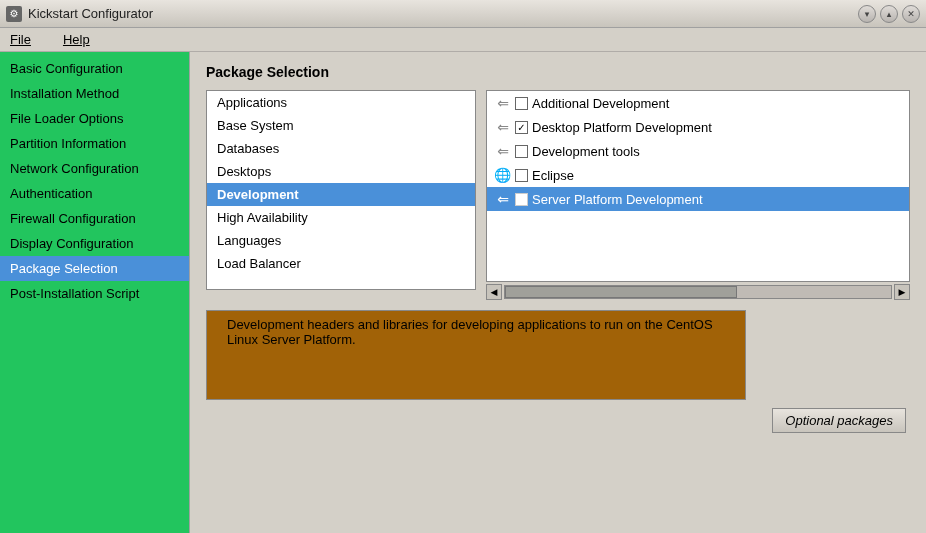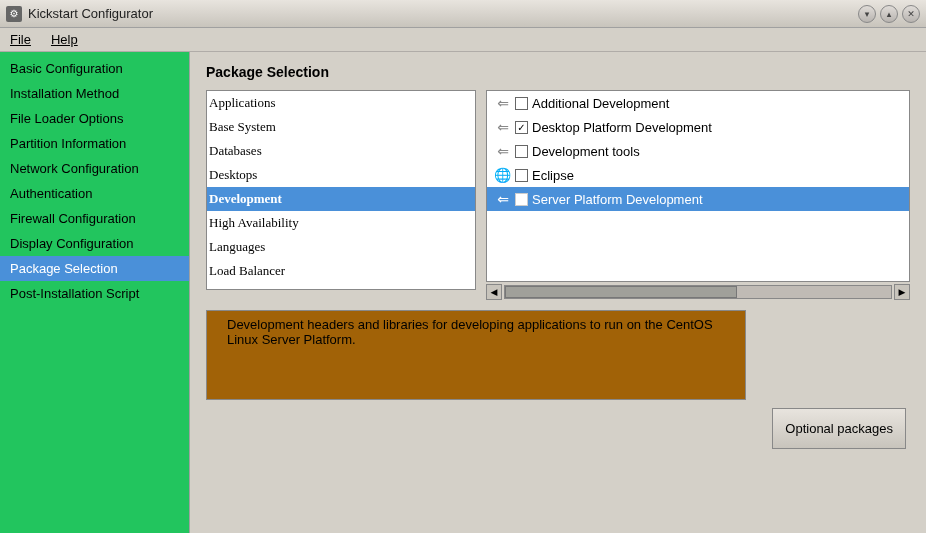--- a/index.html
+++ b/index.html
@@ -47,21 +47,21 @@
       font-size: 9px; cursor: pointer;
       color: #444;
     }
 
     
     .menu-bar {
       background: #d4d0c8;
       border-bottom: 1px solid #b0aca8;
       padding: 2px 6px;
       display: flex;
-      gap: 12px;
+      gap: 24px;
       height: 24px;
       align-items: center;
     }
     .menu-item {
       font-size: 13px;
       color: #000;
       cursor: pointer;
       padding: 1px 4px;
       text-decoration: underline;
     }
@@ -121,25 +121,24 @@
       flex-direction: column;
     }
     .pkg-list-box {
       width: 270px;
       height: 200px;
       background: white;
       border: 1px solid #888;
       overflow-y: scroll;
     }
     .pkg-list-item {
-      padding: 4px 2px;
+      padding: 4px 10px;
       cursor: pointer;
       font-size: 13px;
       white-space: nowrap;
-      font-family: Liberation Serif, serif;
     }
     .pkg-list-item.selected {
       background: #4a90d9;
       color: white;
       font-weight: bold;
     }
 
     
     .pkg-right-container {
       flex: 1;
@@ -228,26 +227,27 @@
     }
 
     
     .optional-btn-row {
       margin-top: 8px;
       display: flex;
       justify-content: flex-end;
       width: 700px;
     }
     .optional-btn {
-      padding: 12px 12px;
+      padding: 4px 12px;
       background: linear-gradient(to bottom, #e8e4de, #c8c4bc);
       border: 1px solid #888;
       font-size: 13px;
       cursor: pointer;
       color: #000;
+      font-style: italic;
     }
 
     
     .pkg-list-box::-webkit-scrollbar { width: 14px; }
     .pkg-list-box::-webkit-scrollbar-track { background: #d4d0c8; }
     .pkg-list-box::-webkit-scrollbar-thumb { background: #a8a4a0; border: 1px solid #888; }
   </style>
 </head>
 <body>
 

